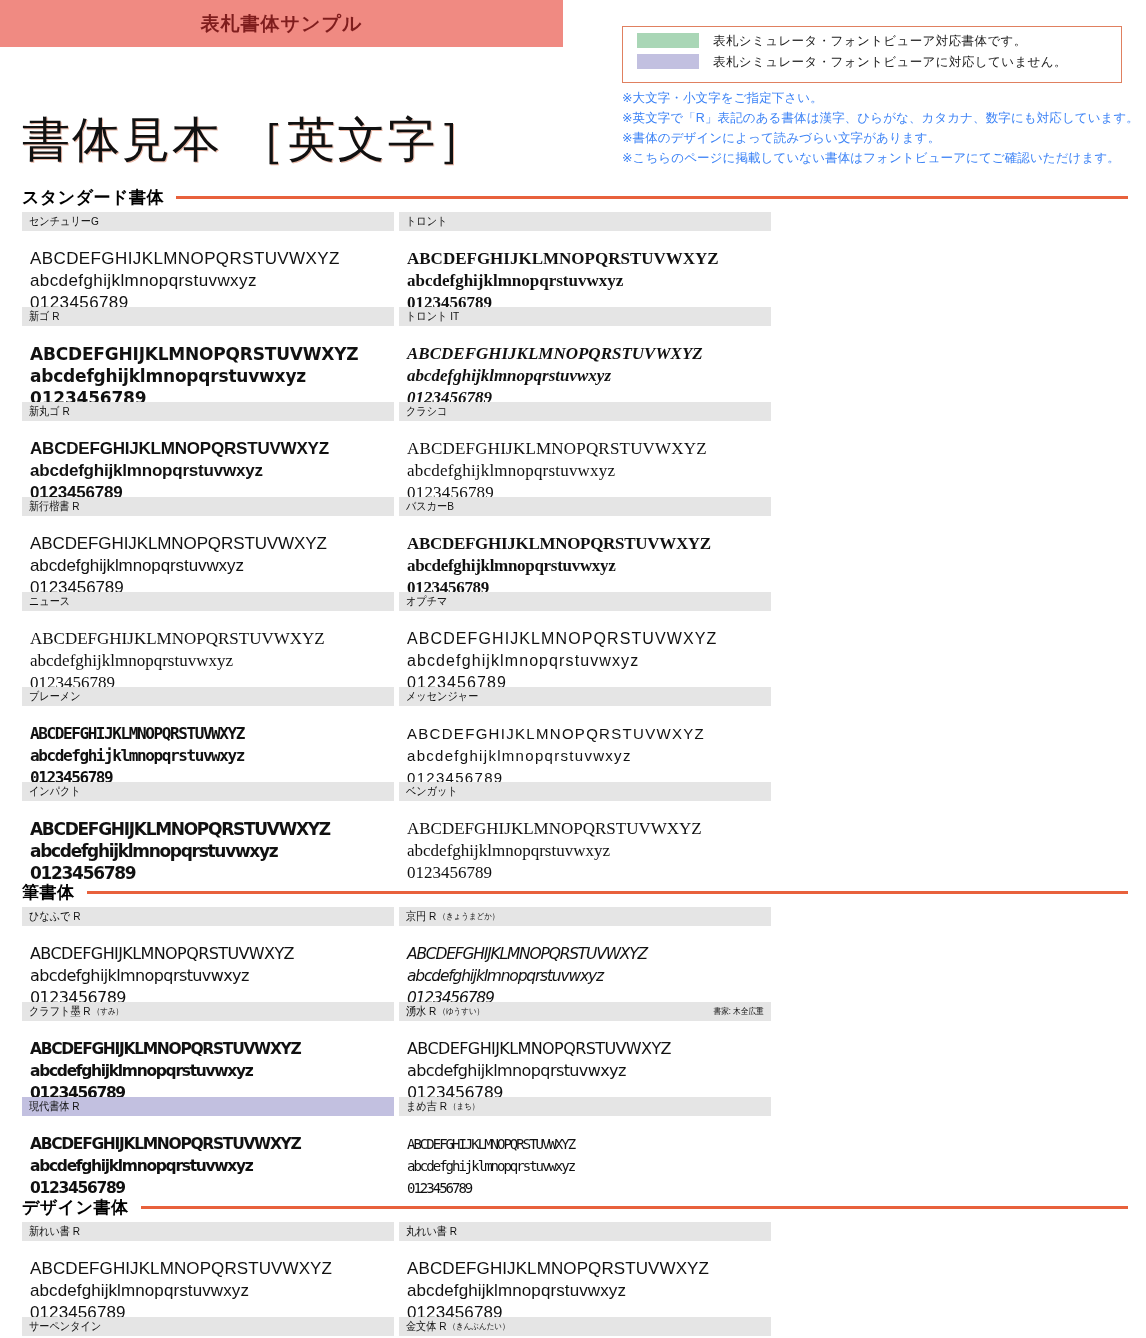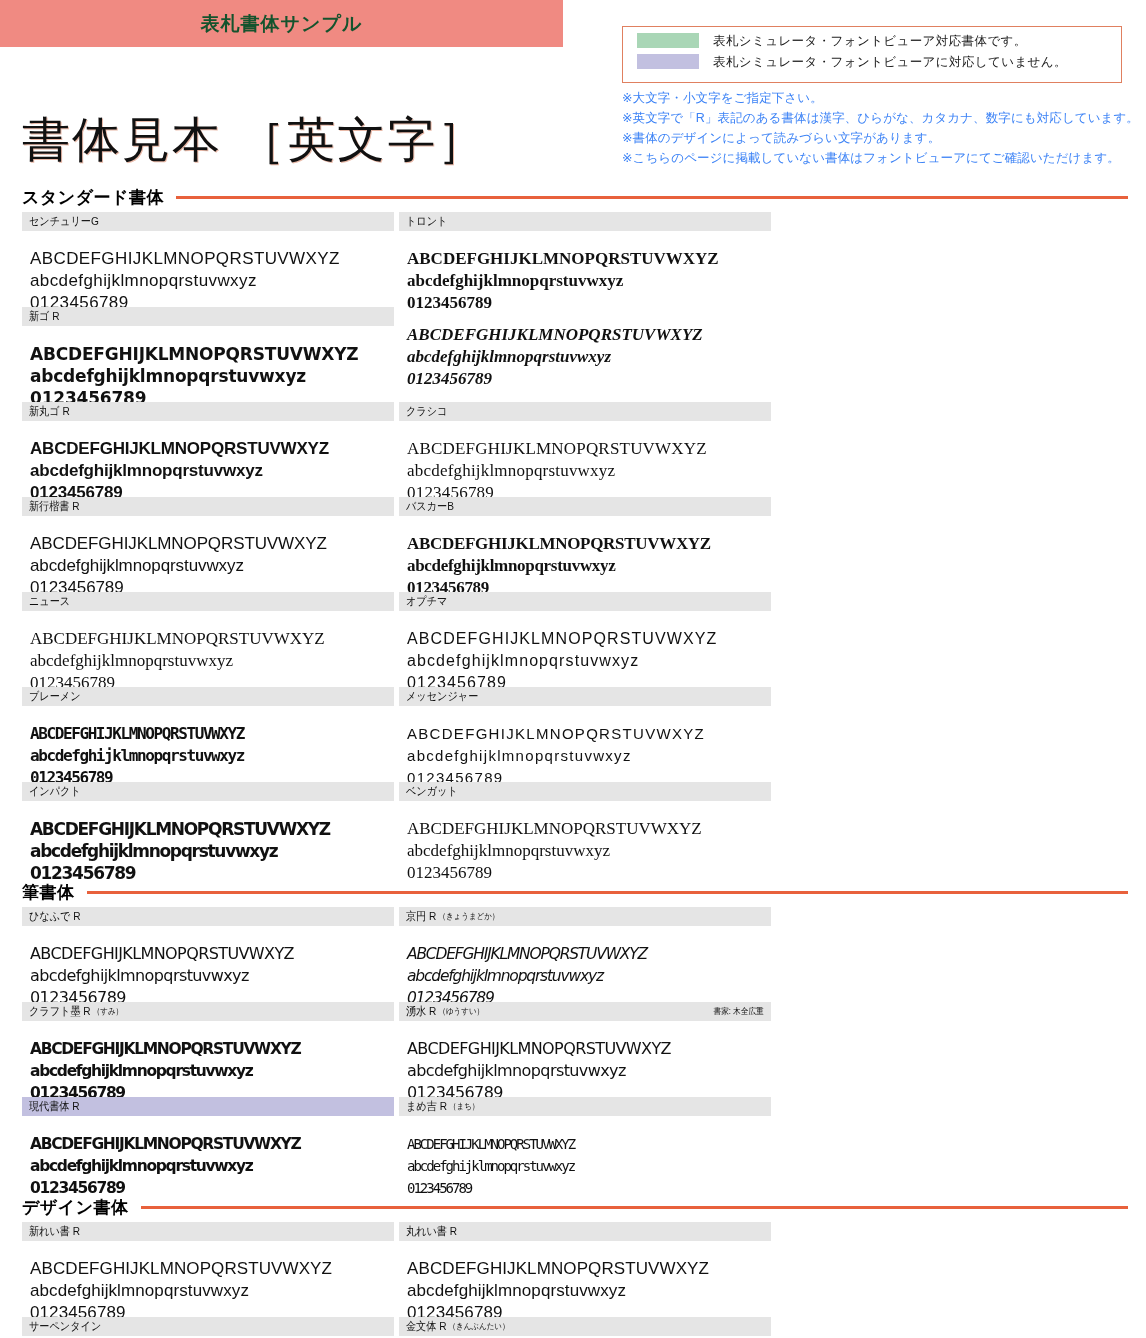--- a/index.html
+++ b/index.html
@@ -26,21 +26,21 @@
     position: absolute;
     left: 0; top: 0;
     width: 563px;
     height: 47px;
     background: #f08a82;
     display: flex;
     align-items: center;
     justify-content: center;
   }
   .title-banner-text {
-    color: #14532d;
+    color: #7f1d1d;
     font-size: 19px;
     font-weight: bold;
     letter-spacing: 1px;
   }
   .main-title {
     position: absolute;
     left: 22px;
     top: 84px;
     font-size: 48px;
     font-weight: normal;
@@ -250,20 +250,23 @@
           <div class="cell-label">
             <span class="cell-label-name">新ゴ R</span>
           </div>
           <div class="cell-sample">
             <div class="sample-line l-upper f-gothic">ABCDEFGHIJKLMNOPQRSTUVWXYZ</div>
             <div class="sample-line l-lower f-gothic">abcdefghijklmnopqrstuvwxyz</div>
             <div class="sample-line l-num f-gothic">0123456789</div>
           </div>
         </div>
         <div class="cell">
+          <div class="cell-label">
+            <span class="cell-label-name">トロント IT</span>
+          </div>
           <div class="cell-sample">
             <div class="sample-line l-upper f-serif-i">ABCDEFGHIJKLMNOPQRSTUVWXYZ</div>
             <div class="sample-line l-lower f-serif-i">abcdefghijklmnopqrstuvwxyz</div>
             <div class="sample-line l-num f-serif-i">0123456789</div>
           </div>
         </div>
         <div class="cell">
           <div class="cell-label">
             <span class="cell-label-name">新丸ゴ R</span>
           </div>

